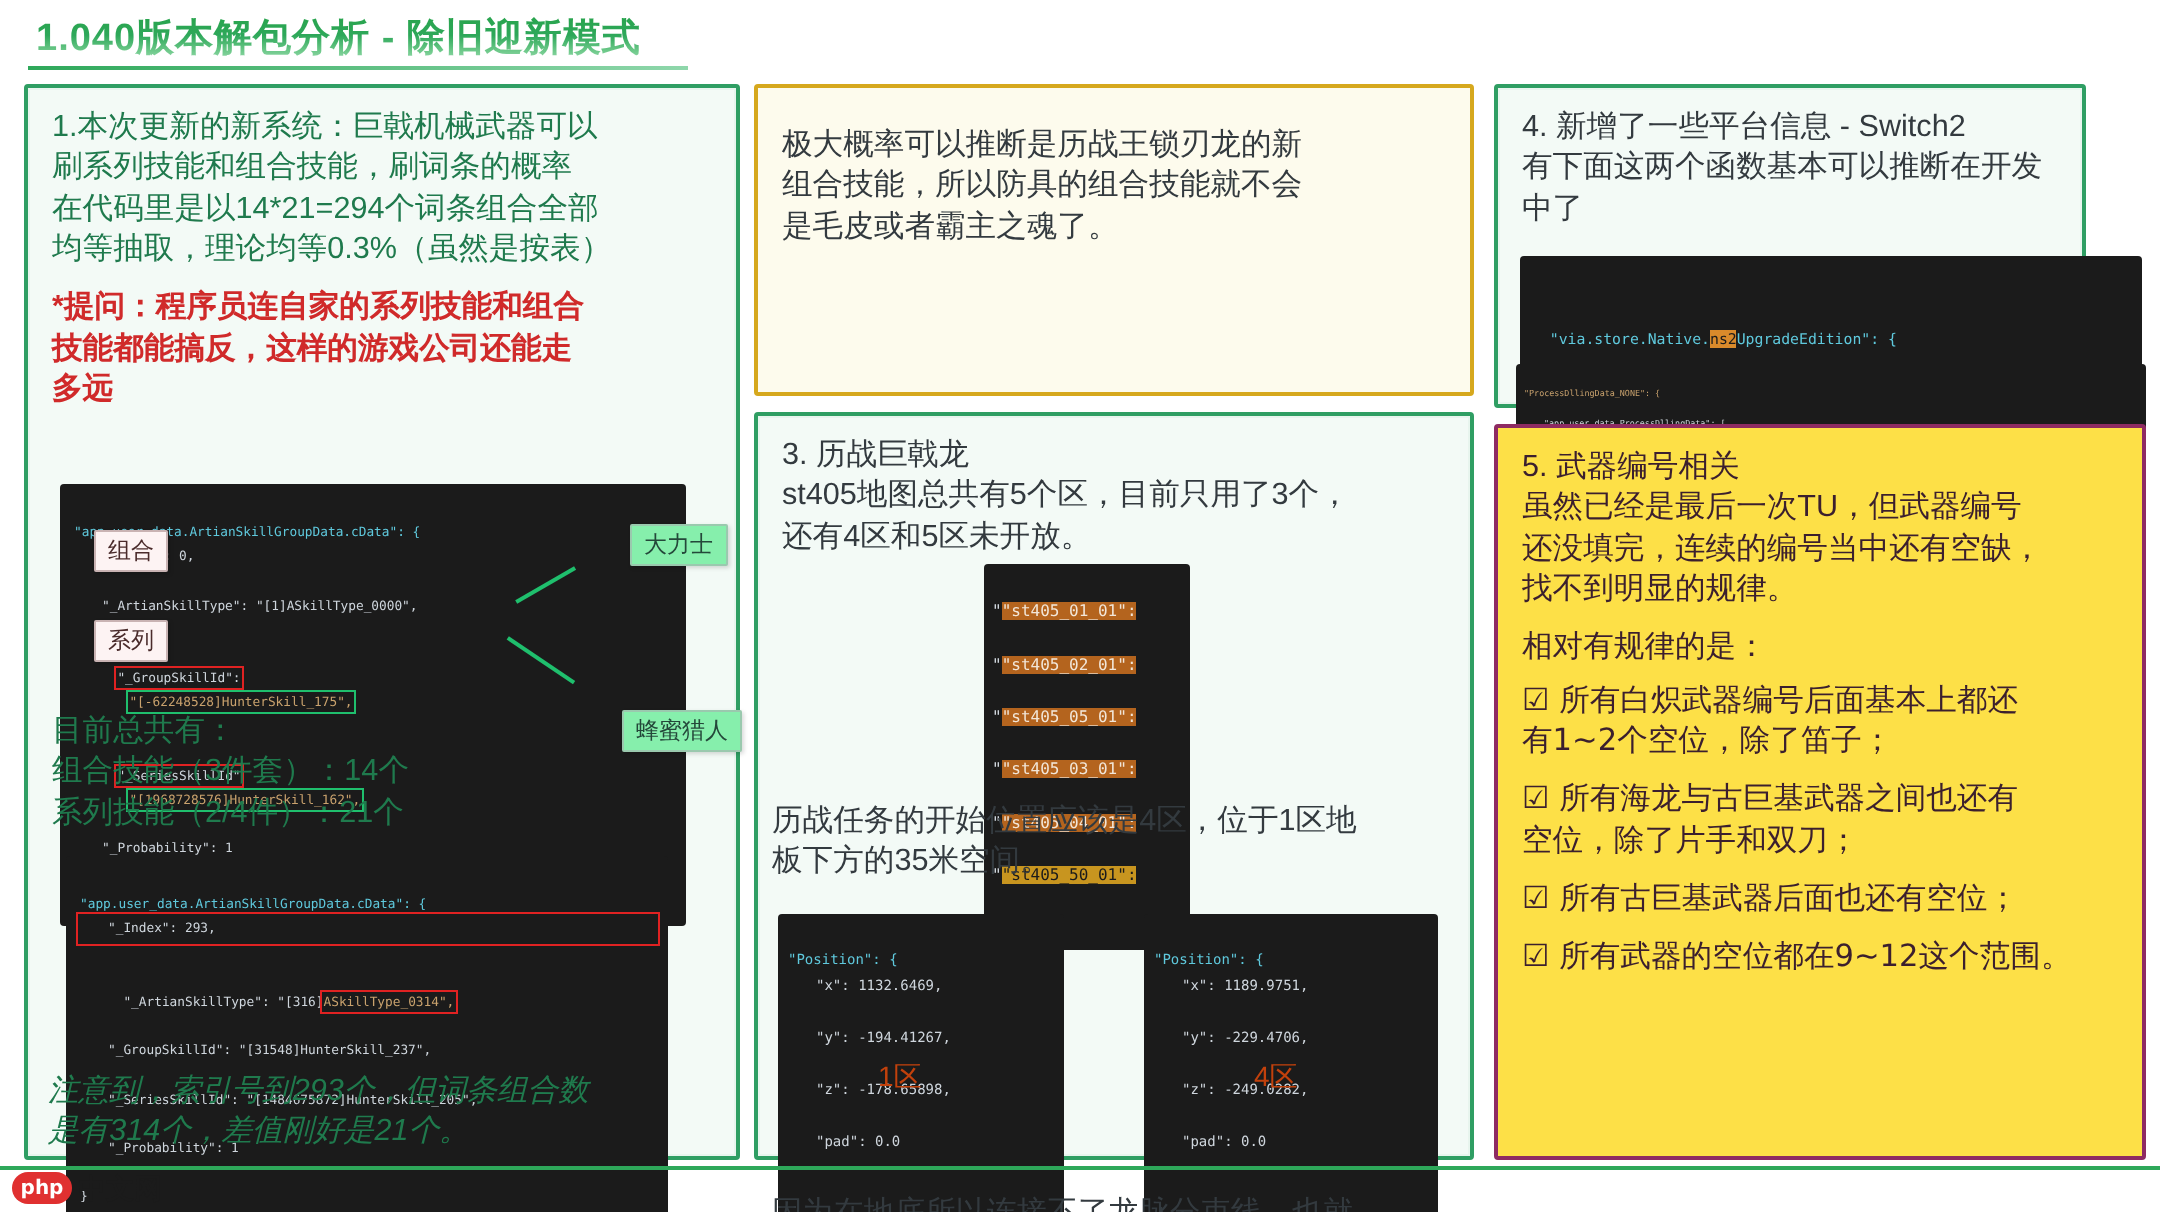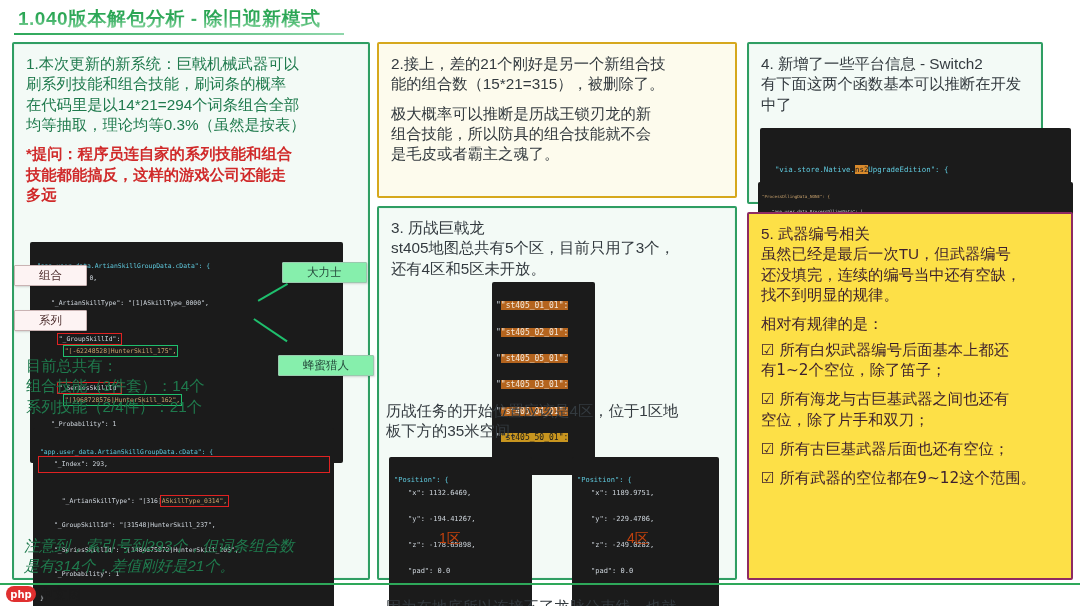--- a/index.html
+++ b/index.html
@@ -60,23 +60,24 @@
   .hl-yellow{background:#d8b738;color:#1b1b1b;}
   .box-red{outline:1.6px solid #e02222;outline-offset:1px;}
   .box-green{outline:1.6px solid #1fbf6d;outline-offset:1px;}
 
   
   #code1{left:30px;top:242px;width:300px;font-size:6.4px;line-height:1.9;padding:6px 6px 8px 7px;position:absolute;}
   #code2{left:33px;top:428px;width:288px;font-size:6.4px;line-height:1.9;padding:6px 6px 10px 7px;position:absolute;}
 
   .callout{
     position:absolute;background:#fdf3f3;border:1px solid #c9b3b3;
-    font-size:11.5px;color:#4a2b2b;padding:2px 24px;border-radius:1px;
+    font-size:11.5px;color:#4a2b2b;padding:2px 6px;border-radius:1px;
     font-family:"Liberation Sans",sans-serif;box-shadow:1px 1px 2px rgba(0,0,0,.15);
     white-space:nowrap;
+    margin-left:33px;
   }
   .callout.green{background:#86efac;border:1px solid #9ac9ae;color:#24483a;}
   .lead{position:absolute;background:#1fbf6d;height:1.6px;transform-origin:left center;}
 
   
   #code3{left:492px;top:282px;width:96px;font-size:8px;line-height:1.65;padding:4px 3px 4px 4px;position:absolute;}
   .zrow{display:block;position:relative;}
   .zhl{background:#b4641e;color:#f2e6d8;}
   .zhl2{background:#c8951f;color:#1b1b1b;}
 
@@ -155,22 +156,20 @@
 <span style="display:block;padding-left:14px;" class="p">"_SeriesSkillId": "[1484675872]HunterSkill_205",</span>
 <span style="display:block;padding-left:14px;" class="p">"_Probability": 1</span>
 <span style="display:block;" class="p">}</span>
   </div>
 
   <div class="txt t-green" style="position:absolute;left:24px;top:536px;font-style:italic;">注意到，索引号到293个，但词条组合数
 是有314个，差值刚好是21个。</div>
 
   <div class="panel p-gold" style="left:377px;top:42px;width:360px;height:156px;">
     <div class="panel-inner">
-      <div class="txt t-dark">2.接上，差的21个刚好是另一个新组合技
-能的组合数（15*21=315），被删除了。</div>
       <div class="gap"></div>
       <div class="txt t-dark">极大概率可以推断是历战王锁刃龙的新
 组合技能，所以防具的组合技能就不会
 是毛皮或者霸主之魂了。</div>
     </div>
   </div>
 
   <div class="panel p-green" style="left:377px;top:206px;width:360px;height:374px;">
     <div class="panel-inner">
       <div class="txt t-dark">3. 历战巨戟龙

